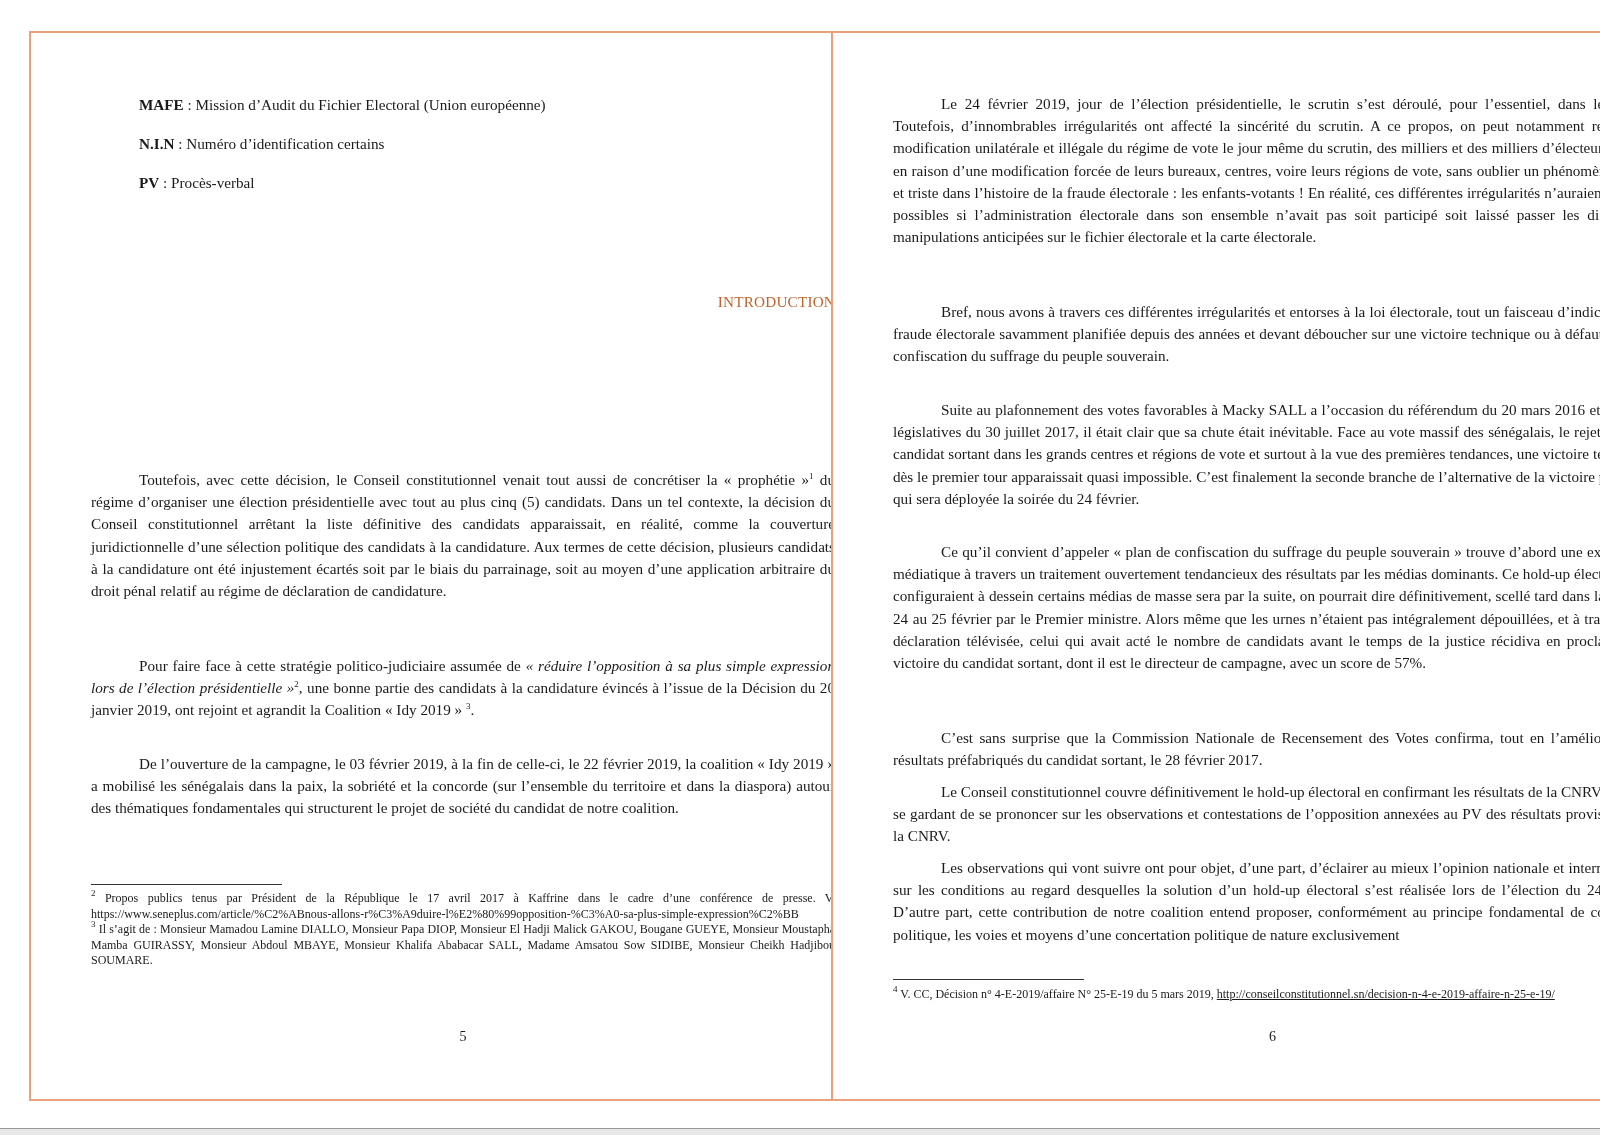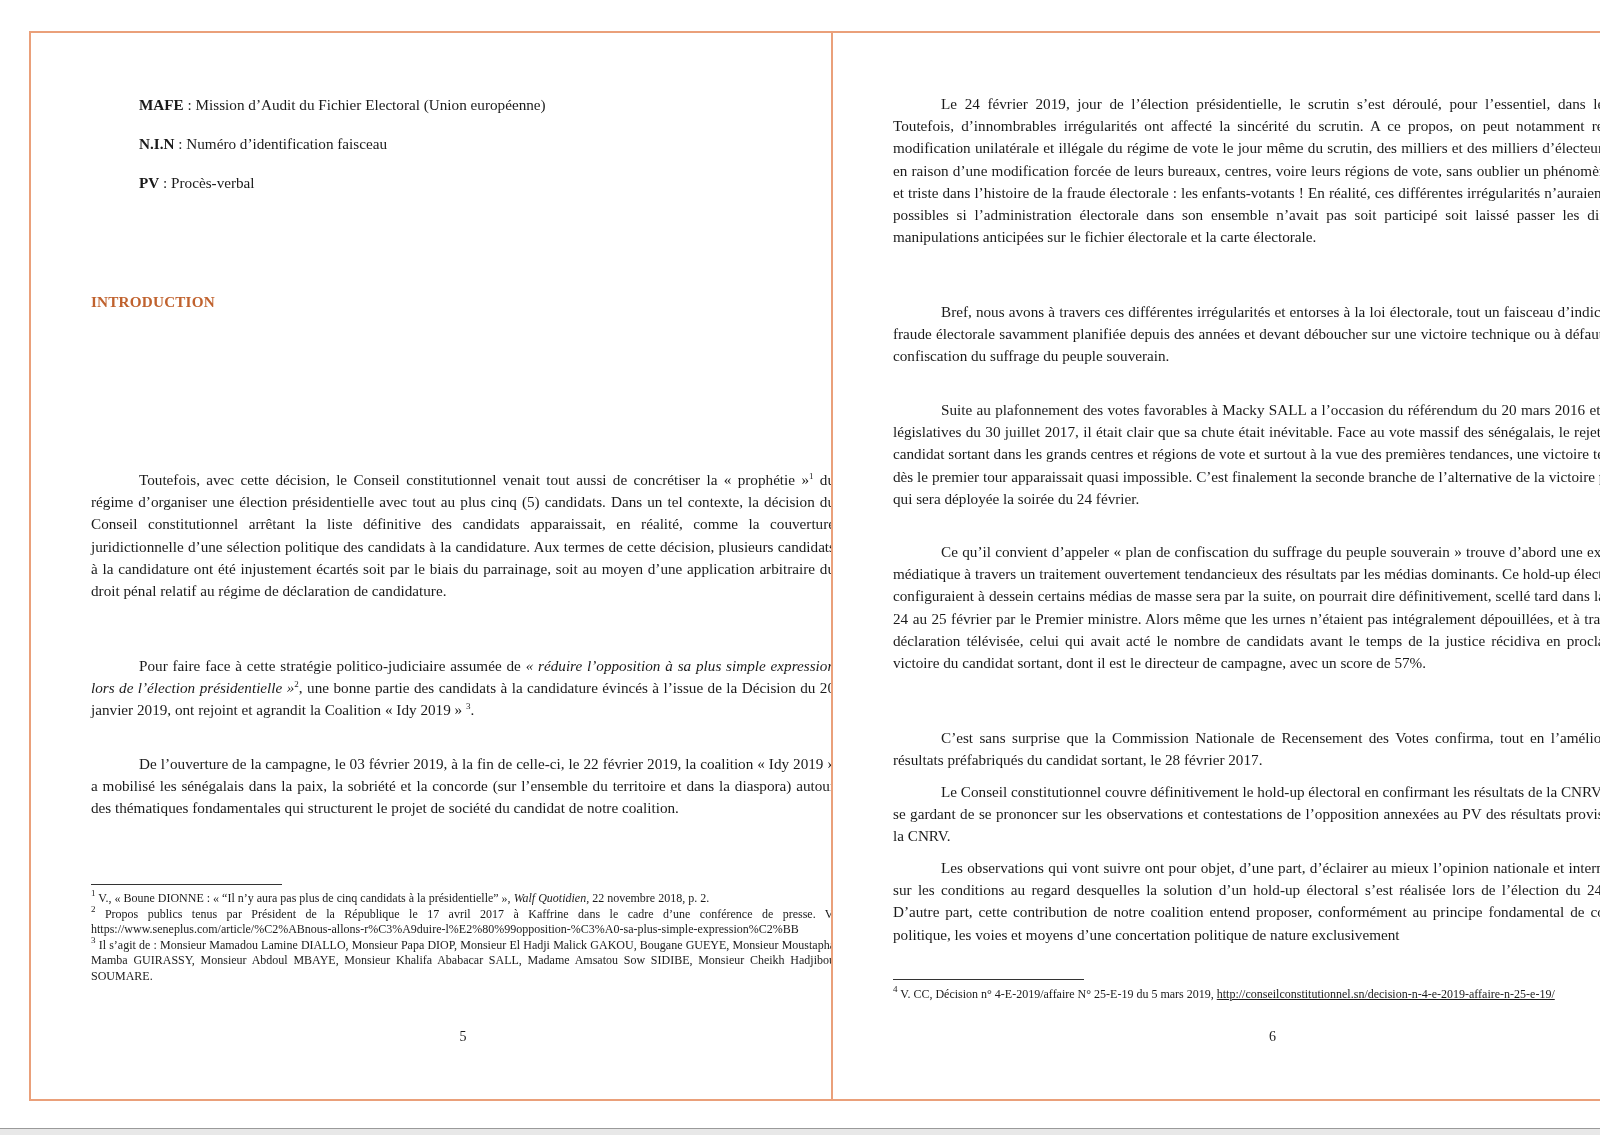--- a/index.html
+++ b/index.html
@@ -19,22 +19,22 @@
     }
     #page-5 { left: 29px; width: 869px; }
     #page-6 { left: 831px; width: 884px; }
     .content {
       position: absolute; left: 60px; right: 61px; top: 0; bottom: 0;
       font-size: 15.2px; line-height: 22.2px;
     }
     .abbr-line { position: absolute; left: 48px; font-size: 15.2px; }
     .abbr-line b { font-weight: bold; }
     .section-title {
-      position: absolute; left: 0; right: 0; top: 258px; text-align: left;
-      color: #c0622e; font-weight: bold; font-size: 15.2px; letter-spacing: 0.2px;
+      position: absolute; left: 0; right: 0; top: 258px; text-align: right;
+      color: #c0622e; font-weight: normal; font-size: 15.2px; letter-spacing: 0.2px;
     }
     p.body {
       margin: 0; text-align: justify; text-indent: 48px;
       position: absolute; left: 0; right: 0;
     }
     sup { font-size: 9px; line-height: 0; vertical-align: 6px; }
     .footnote-rule { position: absolute; left: 0; height: 1px; background: #333; }
     .footnotes {
       position: absolute; left: 0; right: 0; font-size: 12px; line-height: 15.6px; text-align: justify;
     }
@@ -47,35 +47,34 @@
   </style>
 </head>
 <body>
 
 <div class="page" id="page-5">
   <div class="content">
     <div class="abbr-line" style="top:61px">
       <b>MAFE</b><span> : </span><span>Mission d’Audit du Fichier Electoral (Union européenne)</span>
     </div>
     <div class="abbr-line" style="top:100px">
-      <b>N.I.N</b><span> : </span><span>Numéro d’identification faisceau</span>
+      <b>N.I.N</b><span> : </span><span>Numéro d’identification certains</span>
     </div>
     <div class="abbr-line" style="top:139px">
       <b>PV</b><span> : </span><span>Procès-verbal</span>
     </div>
 
     <div class="section-title">INTRODUCTION</div>
 
     <p class="body" style="top:436px"><span>Toutefois, avec cette décision, le Conseil constitutionnel venait tout aussi de concrétiser la « prophétie »</span><sup>1</sup><span> du régime d’organiser une élection présidentielle avec tout au plus cinq (5) candidats. Dans un tel contexte, la décision du Conseil constitutionnel arrêtant la liste définitive des candidats apparaissait, en réalité, comme la couverture juridictionnelle d’une sélection politique des candidats à la candidature. Aux termes de cette décision, plusieurs candidats à la candidature ont été injustement écartés soit par le biais du parrainage, soit au moyen d’une application arbitraire du droit pénal relatif au régime de déclaration de candidature.</span></p>
     <p class="body" style="top:622px"><span>Pour faire face à cette stratégie politico-judiciaire assumée de </span><i>« réduire l’opposition à sa plus simple expression lors de l’élection présidentielle »</i><sup>2</sup><span>, une bonne partie des candidats à la candidature évincés à l’issue de la Décision du 20 janvier 2019, ont rejoint et agrandit la Coalition « Idy 2019 » </span><sup>3</sup><span>.</span></p>
     <p class="body" style="top:720px">De l’ouverture de la campagne, le 03 février 2019, à la fin de celle-ci, le 22 février 2019, la coalition « Idy 2019 » a mobilisé les sénégalais dans la paix, la sobriété et la concorde (sur l’ensemble du territoire et dans la diaspora) autour des thématiques fondamentales qui structurent le projet de société du candidat de notre coalition.</p>
 
     <div class="footnote-rule" style="top:851px; width:191px"></div>
     <div class="footnotes" style="top:858px">
-      <p><sup>1</sup><span> V., « Boune DIONNE : « “Il n’y aura pas plus de cinq candidats à la présidentielle” », </span><i>Walf Quotidien</i><span>, 22 novembre 2018, p. 2.</span></p>
       <p><sup>2</sup><span> Propos publics tenus par Président de la République le 17 avril 2017 à Kaffrine dans le cadre d’une conférence de presse. V. https://www.seneplus.com/article/%C2%ABnous-allons-r%C3%A9duire-l%E2%80%99opposition-%C3%A0-sa-plus-simple-expression%C2%BB</span></p>
       <p><sup>3</sup><span> Il s’agit de : Monsieur Mamadou Lamine DIALLO, Monsieur Papa DIOP, Monsieur El Hadji Malick GAKOU, Bougane GUEYE, Monsieur Moustapha Mamba GUIRASSY, Monsieur Abdoul MBAYE,  Monsieur Khalifa Ababacar SALL, Madame Amsatou Sow SIDIBE, Monsieur Cheikh Hadjibou SOUMARE.</span></p>
     </div>
 
     <div class="page-number" style="top:993px">5</div>
   </div>
 </div>
 
 <div class="page" id="page-6">
   <div class="content">

